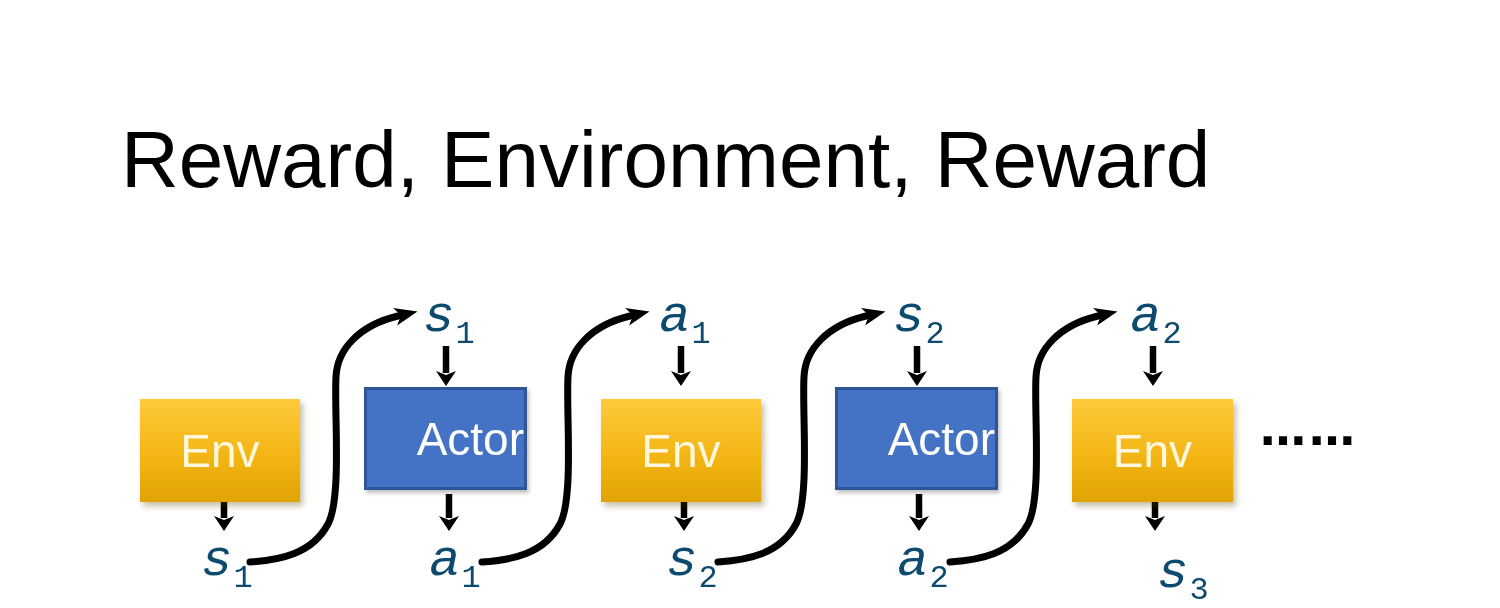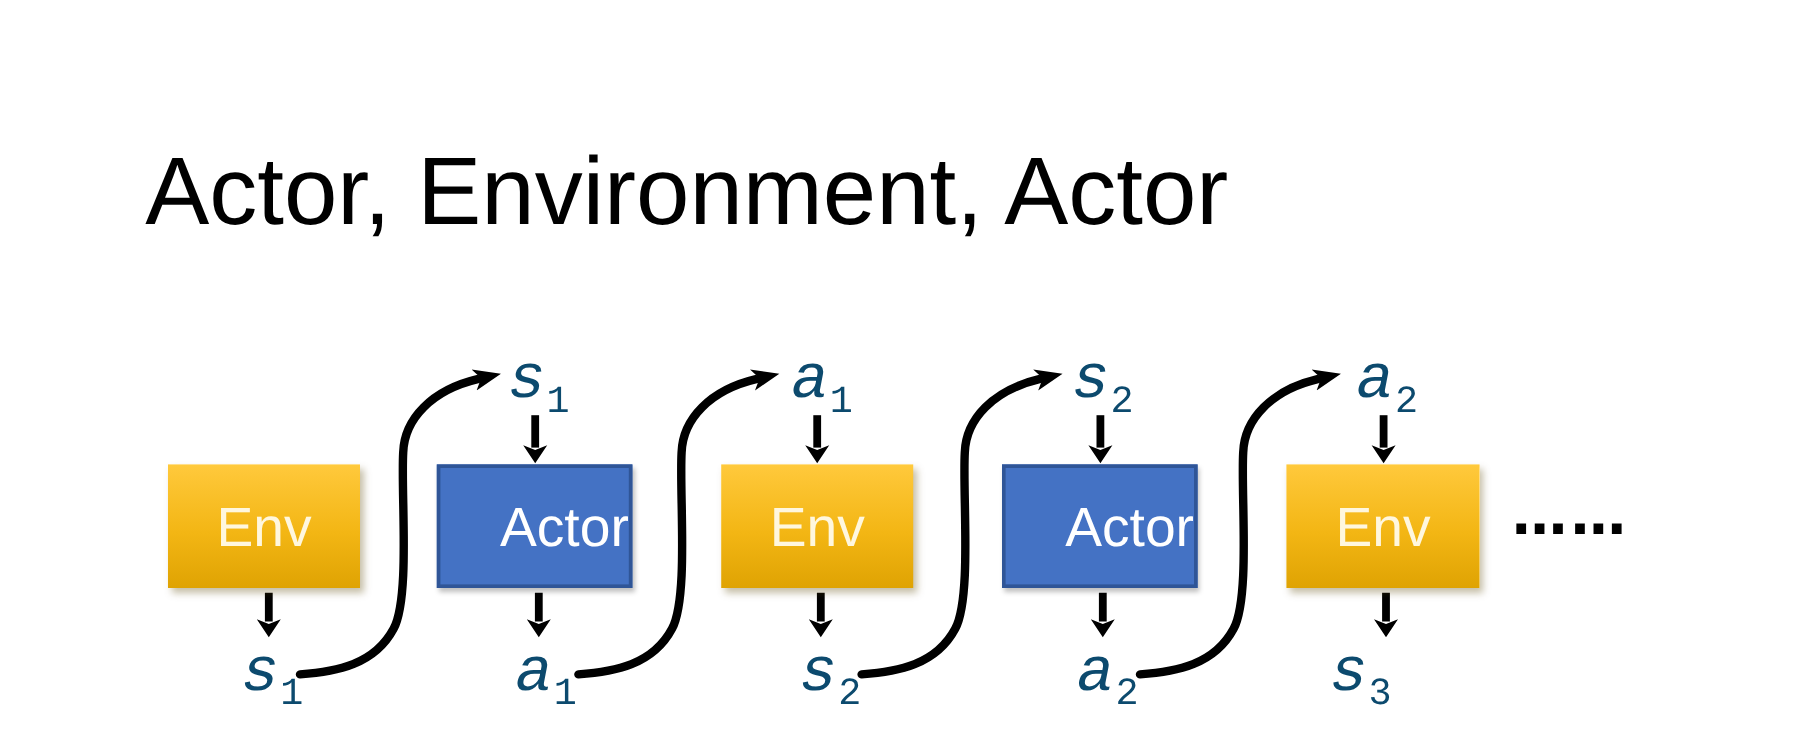--- a/index.html
+++ b/index.html
@@ -16,20 +16,21 @@
   .arrow-layer { position:absolute; left:0; top:0; width:1500px; height:608px; }
   .box {
     position:absolute; top:387px; height:103px; box-sizing:border-box;
     display:flex; align-items:center; justify-content:center;
     font-size:46px; line-height:1;
   }
   .box.env {
     background:linear-gradient(180deg,#FFC93C 0%,#F3B614 55%,#DFA303 100%);
     color:#FFF7DE;
     box-shadow:3px 4px 6px rgba(90,70,0,0.35);
+    margin-top:12px;
   }
   .box.actor {
     background:#4472C4; border:3px solid #2F5597; color:#FFFFFF;
     box-shadow:2px 3px 4px rgba(0,0,0,0.25);
     justify-content:flex-end;
   }
   .mlabel {
     position:absolute; transform:translateX(-50%);
     font-family:Liberation Mono, monospace;
     font-style:italic; font-size:52px; line-height:1; color:#0c4a6e;
@@ -45,21 +46,21 @@
     position:absolute; left:1260px; top:406px;
     font-family:"DejaVu Sans", sans-serif; font-weight:900;
     font-size:46px; letter-spacing:3px; color:#000; line-height:1;
   }
 </style>
 </head>
 <body>
 
 <div class="slide">
 
-  <h1 class="title">Actor, Environment, Actor</h1>
+  <h1 class="title">Reward, Environment, Reward</h1>
 
   <svg class="arrow-layer" viewBox="0 0 1500 608" xmlns="http://www.w3.org/2000/svg">
     <defs>
       <marker id="tri" markerUnits="userSpaceOnUse" markerWidth="17" markerHeight="22" refX="2" refY="11" orient="auto">
         <path d="M0,1 L15,11 L0,21 L4,11 Z" fill="#000"></path>
       </marker>
       <marker id="ctri" markerUnits="userSpaceOnUse" markerWidth="25" markerHeight="20" refX="3" refY="10" orient="auto">
         <path d="M0,1 L23,10 L0,19 L6,10 Z" fill="#000"></path>
       </marker>
     </defs>
@@ -99,17 +100,17 @@
 
   <div class="mlabel top" style="left:449px;"><i>s</i><sub>1</sub></div>
   <div class="mlabel top" style="left:685px;"><i>a</i><sub>1</sub></div>
   <div class="mlabel top" style="left:919px;"><i>s</i><sub>2</sub></div>
   <div class="mlabel top" style="left:1156px;"><i>a</i><sub>2</sub></div>
 
   <div class="mlabel bottom" style="left:227px;"><i>s</i><sub>1</sub></div>
   <div class="mlabel bottom" style="left:455px;"><i>a</i><sub>1</sub></div>
   <div class="mlabel bottom" style="left:692px;"><i>s</i><sub>2</sub></div>
   <div class="mlabel bottom" style="left:923px;"><i>a</i><sub>2</sub></div>
-  <div class="mlabel bottom" style="left:1134px;"><i>s</i><sub>3</sub></div>
+  <div class="mlabel bottom" style="left:1183px;margin-top:12px;"><i>s</i><sub>3</sub></div>
 
   <div class="dots">……</div>
 
 </div>
 
 </body></html>

